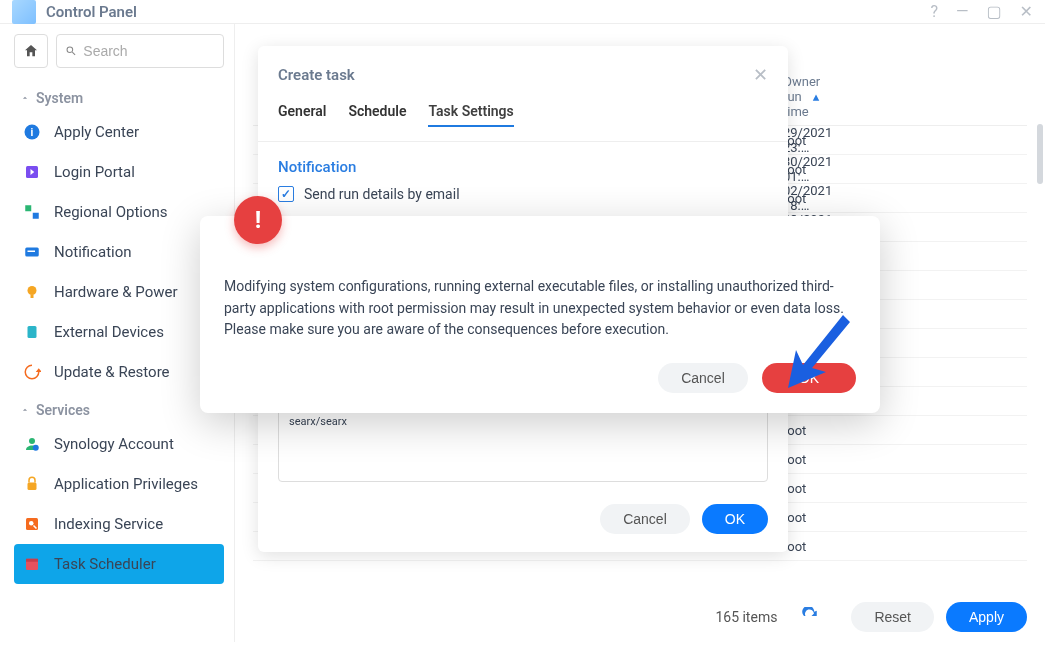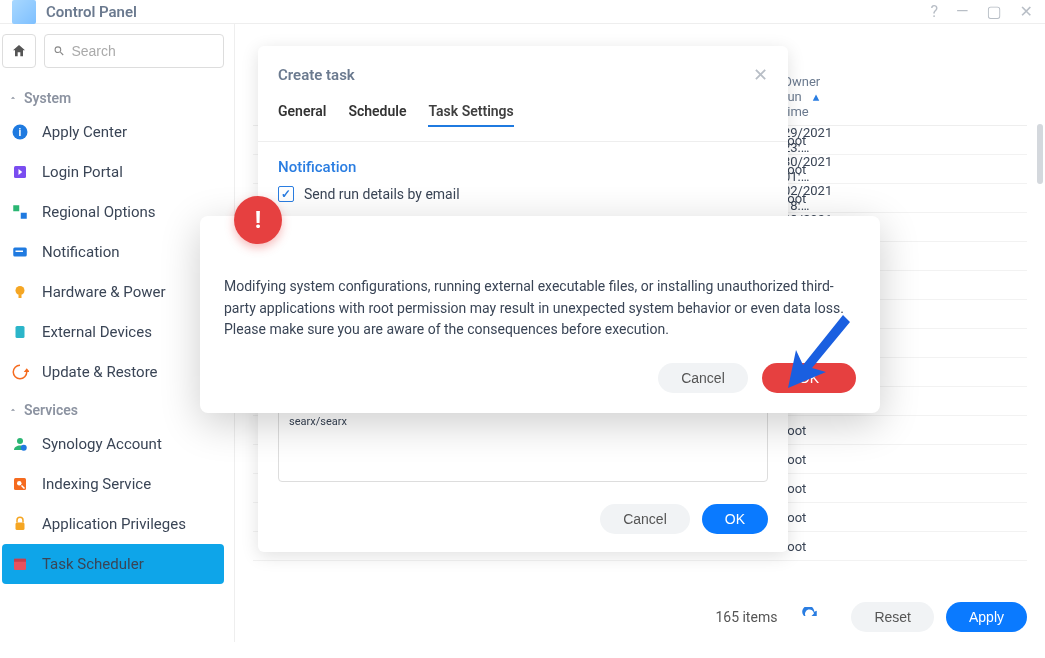--- a/index.html
+++ b/index.html
@@ -9,21 +9,21 @@
 .titlebar { height: 24px; display: flex; align-items: center; padding: 0 12px; border-bottom: 1px solid #eee; position: relative; }
 .titlebar .app-icon { width: 24px; height: 24px; background: linear-gradient(135deg,#a8d8ff,#7ec0ff); border-radius: 2px; margin-right: 10px; }
 .titlebar .title { color: #6b7a8f; font-weight: 600; font-size: 15px; }
 .titlebar .win-ctrls { margin-left: auto; display: flex; gap: 18px; color: #b8bec6; font-size: 16px; }
 .titlebar .win-ctrls span { cursor: pointer; }
 
 
 .layout { display: flex; height: calc(100% - 40px); }
 
 
-.sidebar { width: 235px; border-right: 1px solid #eee; padding: 10px 10px 10px 2px; overflow-y: auto; }
+.sidebar { width: 235px; border-right: 1px solid #eee; padding: 10px 10px 10px 14px; overflow-y: auto; }
 .sidebar .home-search { display: flex; gap: 8px; margin-bottom: 12px; align-items: center; }
 .home-btn { width: 34px; height: 34px; border: 1px solid #ddd; border-radius: 4px; display: flex; align-items: center; justify-content: center; background: #fff; color: #555; }
 .search-wrap { flex: 1; height: 34px; border: 1px solid #ddd; border-radius: 4px; display: flex; align-items: center; padding: 0 8px; background: #fff; }
 .search-wrap svg { fill: #888; margin-right: 6px; }
 .search-wrap input { border: none; outline: none; width: 100%; font-size: 14px; color: #555; }
 .search-wrap input::placeholder { color: #aaa; }
 
 .section-head { display: flex; align-items: center; gap: 6px; color: #8c93a1; font-weight: 600; font-size: 14px; padding: 10px 6px 6px; cursor: pointer; }
 .section-head svg { fill: #8c93a1; }
 
@@ -188,35 +188,35 @@
             <circle cx="12" cy="8" r="4" fill="#2bb673"></circle>
             <path d="M4 20c0-4 4-6 8-6s8 2 8 6z" fill="#2bb673"></path>
             <circle cx="17" cy="17" r="4" fill="#1f7ae0"></circle>
           </svg>
         </span>
         <span>Synology Account</span>
       </div>
     <div class="nav-item">
         <span class="nav-icon">
           <svg width="18" height="18" viewBox="0 0 24 24">
+            <rect x="6" y="10" width="12" height="10" rx="2" fill="#f5a623"></rect>
+            <path d="M8 10V7a4 4 0 018 0v3" stroke="#f5a623" stroke-width="2" fill="none"></path>
+          </svg>
+        </span>
+        <span>Application Privileges</span>
+      </div>
+    <div class="nav-item">
+        <span class="nav-icon">
+          <svg width="18" height="18" viewBox="0 0 24 24">
             <rect x="4" y="4" width="16" height="16" rx="2" fill="#f56b1f"></rect>
             <circle cx="11" cy="11" r="3" fill="#fff"></circle>
             <path d="M14 14l4 4" stroke="#fff" stroke-width="2"></path>
           </svg>
         </span>
         <span>Indexing Service</span>
-      </div>
-    <div class="nav-item">
-        <span class="nav-icon">
-          <svg width="18" height="18" viewBox="0 0 24 24">
-            <rect x="6" y="10" width="12" height="10" rx="2" fill="#f5a623"></rect>
-            <path d="M8 10V7a4 4 0 018 0v3" stroke="#f5a623" stroke-width="2" fill="none"></path>
-          </svg>
-        </span>
-        <span>Application Privileges</span>
       </div>
     <div class="nav-item active">
         <span class="nav-icon">
           <svg width="18" height="18" viewBox="0 0 24 24">
             <rect x="4" y="5" width="16" height="15" rx="2" fill="#e6515f"></rect>
             <rect x="4" y="5" width="16" height="4" fill="#c73e4c"></rect>
           </svg>
         </span>
         <span>Task Scheduler</span>
       </div>

